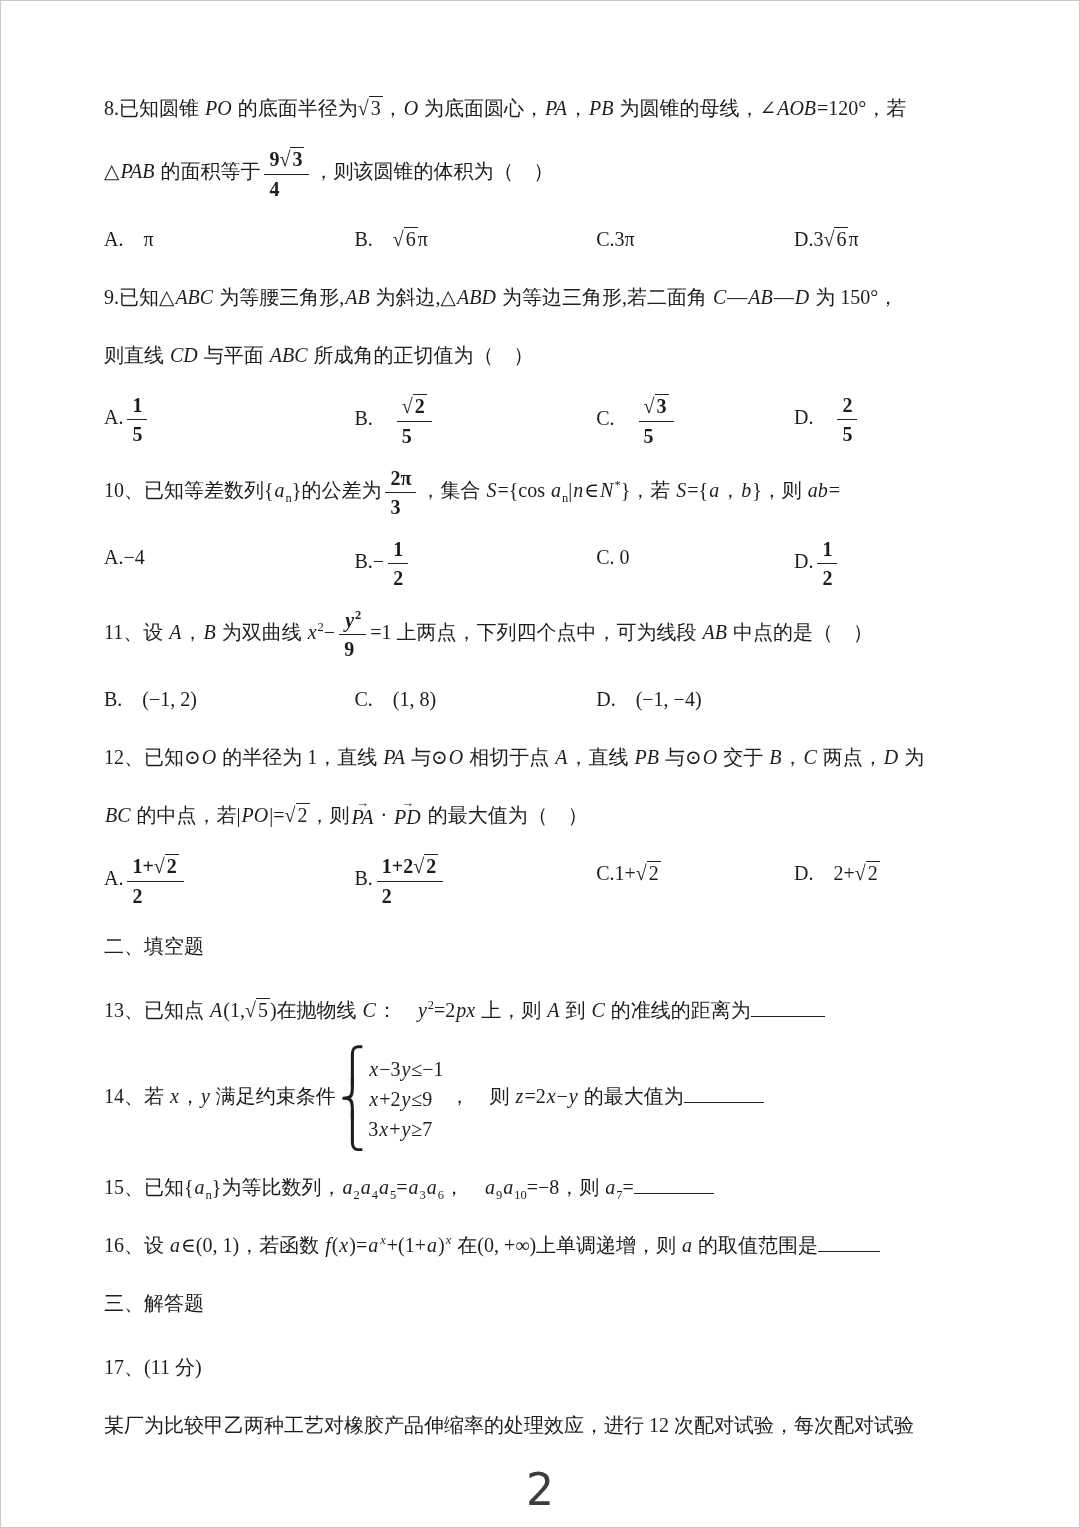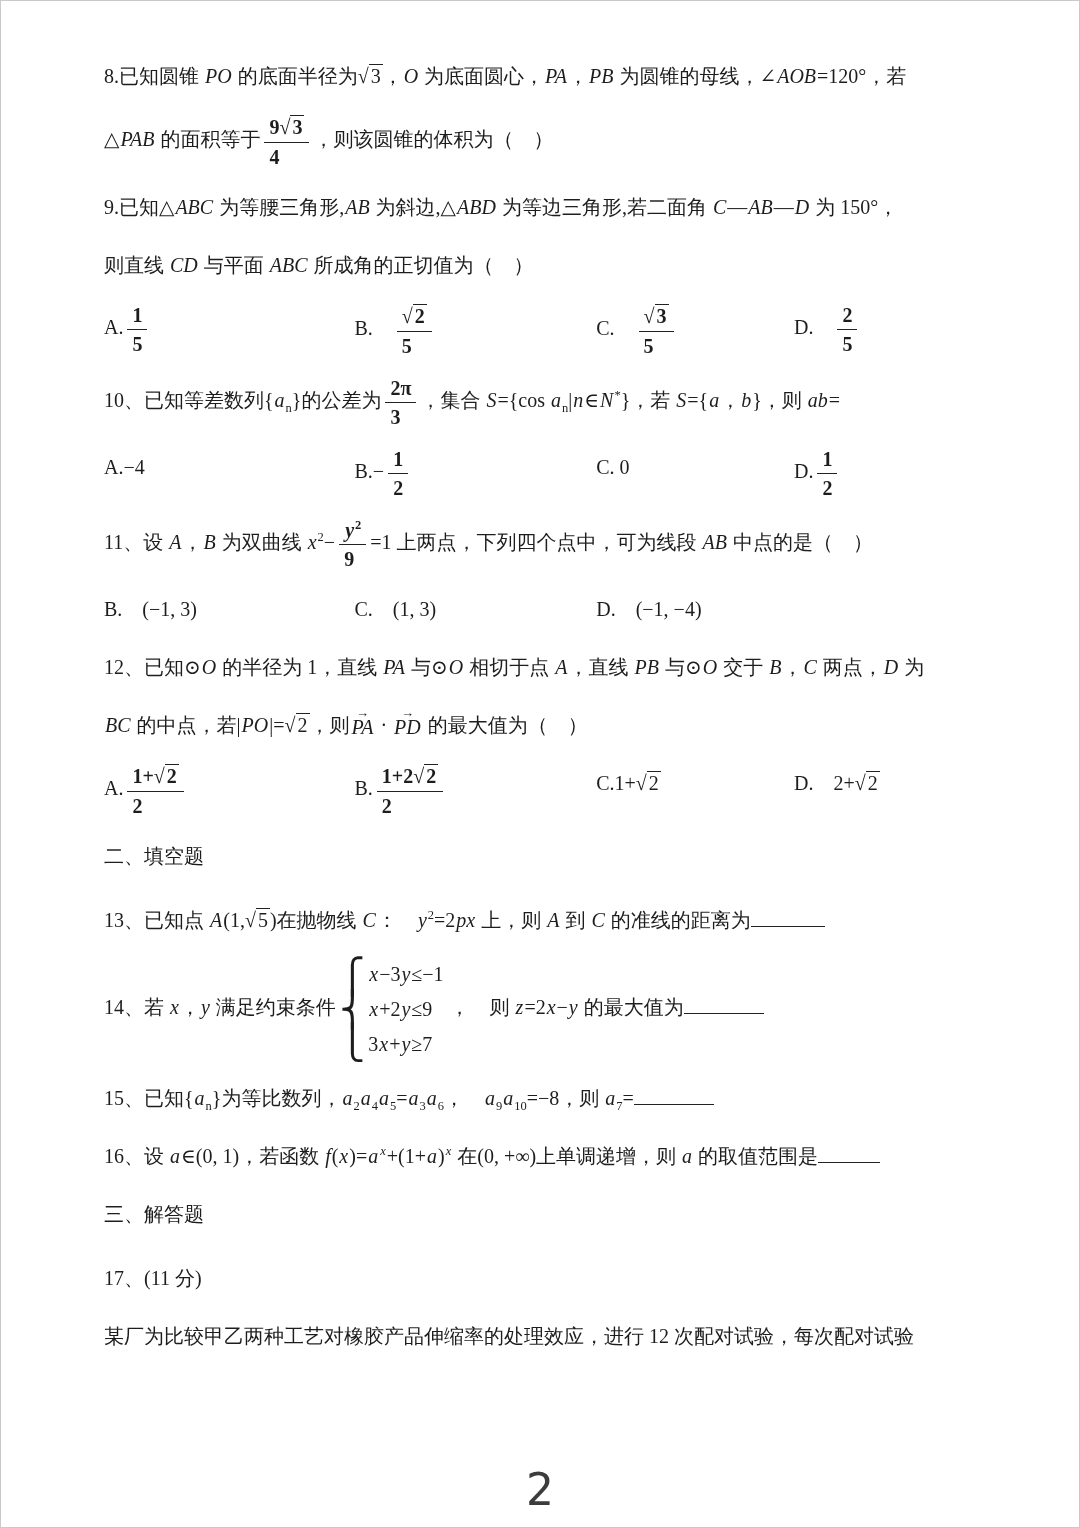--- a/index.html
+++ b/index.html
@@ -2,54 +2,60 @@
 <html><head>
 <meta charset="utf-8">
 <style>
   * { box-sizing: border-box; }
   html, body { margin: 0; padding: 0; }
   body {
     width: 1080px; height: 1528px; background: #ffffff;
     font-family: "Liberation Serif", "DejaVu Serif", "DejaVu Sans", serif;
     font-size: 20px; color: #1d1d1d; position: relative; overflow: hidden;
   }
-  .page { position: absolute; inset: 0; border: 1px solid #c9c9c9; padding: 56px 96px 0 103px; }
+  .page { position: absolute; inset: 0; border: 1px solid #c9c9c9; padding: 88px 96px 0 103px; }
   .line { margin-bottom: 20px; line-height: 38px; }
   .options { display: grid; grid-template-columns: 28.5% 27.5% 22.5% 21.5%; margin: 2px 0 20px; line-height: 38px; }
   .option { white-space: nowrap; }
   .section-title { margin: 19px 0 26px; line-height: 38px; }
   .mi { font-family: "Liberation Serif", "DejaVu Serif", serif; font-style: italic; padding: 0 1px; }
   sup.ss, sub.ss { font-size: 12.5px; line-height: 0; }
   .sqrt { white-space: nowrap; }
   .sqrt .rad { display: inline-block; transform: scaleY(1.06); }
   .sqrt .rdc { display: inline-block; border-top: 1.6px solid #222; padding: 0 2px; line-height: 1.15; }
   .frac { display: inline-block; vertical-align: middle; text-align: left; margin: 0 4px; font-weight: bold; }
   .frac .num { display: block; padding: 0 5px 3px; border-bottom: 1.6px solid #222; line-height: 1.1; }
   .frac .den { display: block; padding: 3px 5px 0; line-height: 1.1; }
   .vec { display: inline-block; text-align: center; vertical-align: -2px; line-height: 1; padding: 0 1px; }
   .vec .arr { display: block; font-size: 13px; line-height: 9px; }
   .blank { display: inline-block; border-bottom: 1.6px solid #222; height: 1.05em; vertical-align: baseline; }
   .cases { display: inline-flex; align-items: center; vertical-align: middle; margin: 0 6px 0 4px; }
   .brace { display: inline-flex; flex-direction: column; margin-right: 3px; }
   .bracep { font-size: 34px; line-height: 33px; font-family: "DejaVu Sans", sans-serif; }
-  .crows { display: inline-flex; flex-direction: column; row-gap: 5px; text-align: left; }
+  .crows { display: inline-flex; flex-direction: column; text-align: left; }
   .crow { line-height: 30px; white-space: nowrap; }
   .page-number {
     position: absolute; left: 0; right: 0; bottom: 12px; text-align: center;
     font-family: "DejaVu Sans", sans-serif; font-size: 44px; color: #3c3c3c;
   }
 </style>
 </head>
 <body>
 
 <main class="page">
   <div id="flow">
       <div class="question">
         <div class="line">8.已知圆锥 <i class="mi">PO</i> 的底面半径为<span class="sqrt"><span class="rad">√</span><span class="rdc">3</span></span>，<i class="mi">O</i> 为底面圆心，<i class="mi">PA</i>，<i class="mi">PB</i> 为圆锥的母线，∠<i class="mi">AOB</i>=120°，若</div>
         <div class="line">△<i class="mi">PAB</i> 的面积等于<span class="frac"><span class="num">9<span class="sqrt"><span class="rad">√</span><span class="rdc">3</span></span></span><span class="den">4</span></span>，则该圆锥的体积为（　）</div>
+        <div class="options">
+          <div class="option">A.　π</div>
+          <div class="option">B.　<span class="sqrt"><span class="rad">√</span><span class="rdc">6</span></span>π</div>
+          <div class="option">C.3π</div>
+          <div class="option">D.3<span class="sqrt"><span class="rad">√</span><span class="rdc">6</span></span>π</div>
+        </div>
       </div>
       <div class="question">
         <div class="line">9.已知△<i class="mi">ABC</i> 为等腰三角形,<i class="mi">AB</i> 为斜边,△<i class="mi">ABD</i> 为等边三角形,若二面角 <i class="mi">C</i>—<i class="mi">AB</i>—<i class="mi">D</i> 为 150°，</div>
         <div class="line">则直线 <i class="mi">CD</i> 与平面 <i class="mi">ABC</i> 所成角的正切值为（　）</div>
         <div class="options">
           <div class="option">A.<span class="frac"><span class="num">1</span><span class="den">5</span></span></div>
           <div class="option">B.　<span class="frac"><span class="num"><span class="sqrt"><span class="rad">√</span><span class="rdc">2</span></span></span><span class="den">5</span></span></div>
           <div class="option">C.　<span class="frac"><span class="num"><span class="sqrt"><span class="rad">√</span><span class="rdc">3</span></span></span><span class="den">5</span></span></div>
           <div class="option">D.　<span class="frac"><span class="num">2</span><span class="den">5</span></span></div>
         </div>
@@ -59,22 +65,22 @@
         <div class="options">
           <div class="option">A.−4</div>
           <div class="option">B.−<span class="frac"><span class="num">1</span><span class="den">2</span></span></div>
           <div class="option">C. 0</div>
           <div class="option">D.<span class="frac"><span class="num">1</span><span class="den">2</span></span></div>
         </div>
       </div>
       <div class="question">
         <div class="line">11、设 <i class="mi">A</i>，<i class="mi">B</i> 为双曲线 <i class="mi">x</i><sup class="ss">2</sup>−<span class="frac"><span class="num"><i class="mi">y</i><sup class="ss">2</sup></span><span class="den">9</span></span>=1 上两点，下列四个点中，可为线段 <i class="mi">AB</i> 中点的是（　）</div>
         <div class="options">
-          <div class="option">B.　(−1, 3)</div>
-          <div class="option">C.　(1, 3)</div>
+          <div class="option">B.　(−1, 2)</div>
+          <div class="option">C.　(1, 8)</div>
           <div class="option">D.　(−1, −4)</div>
         </div>
       </div>
       <div class="question">
         <div class="line">12、已知⊙<i class="mi">O</i> 的半径为 1，直线 <i class="mi">PA</i> 与⊙<i class="mi">O</i> 相切于点 <i class="mi">A</i>，直线 <i class="mi">PB</i> 与⊙<i class="mi">O</i> 交于 <i class="mi">B</i>，<i class="mi">C</i> 两点，<i class="mi">D</i> 为</div>
         <div class="line"><i class="mi">BC</i> 的中点，若|<i class="mi">PO</i>|=<span class="sqrt"><span class="rad">√</span><span class="rdc">2</span></span>，则<span class="vec"><span class="arr">→</span><i class="mi">PA</i></span> · <span class="vec"><span class="arr">→</span><i class="mi">PD</i></span> 的最大值为（　）</div>
         <div class="options">
           <div class="option">A.<span class="frac"><span class="num">1+<span class="sqrt"><span class="rad">√</span><span class="rdc">2</span></span></span><span class="den">2</span></span></div>
           <div class="option">B.<span class="frac"><span class="num">1+2<span class="sqrt"><span class="rad">√</span><span class="rdc">2</span></span></span><span class="den">2</span></span></div>
           <div class="option">C.1+<span class="sqrt"><span class="rad">√</span><span class="rdc">2</span></span></div>

